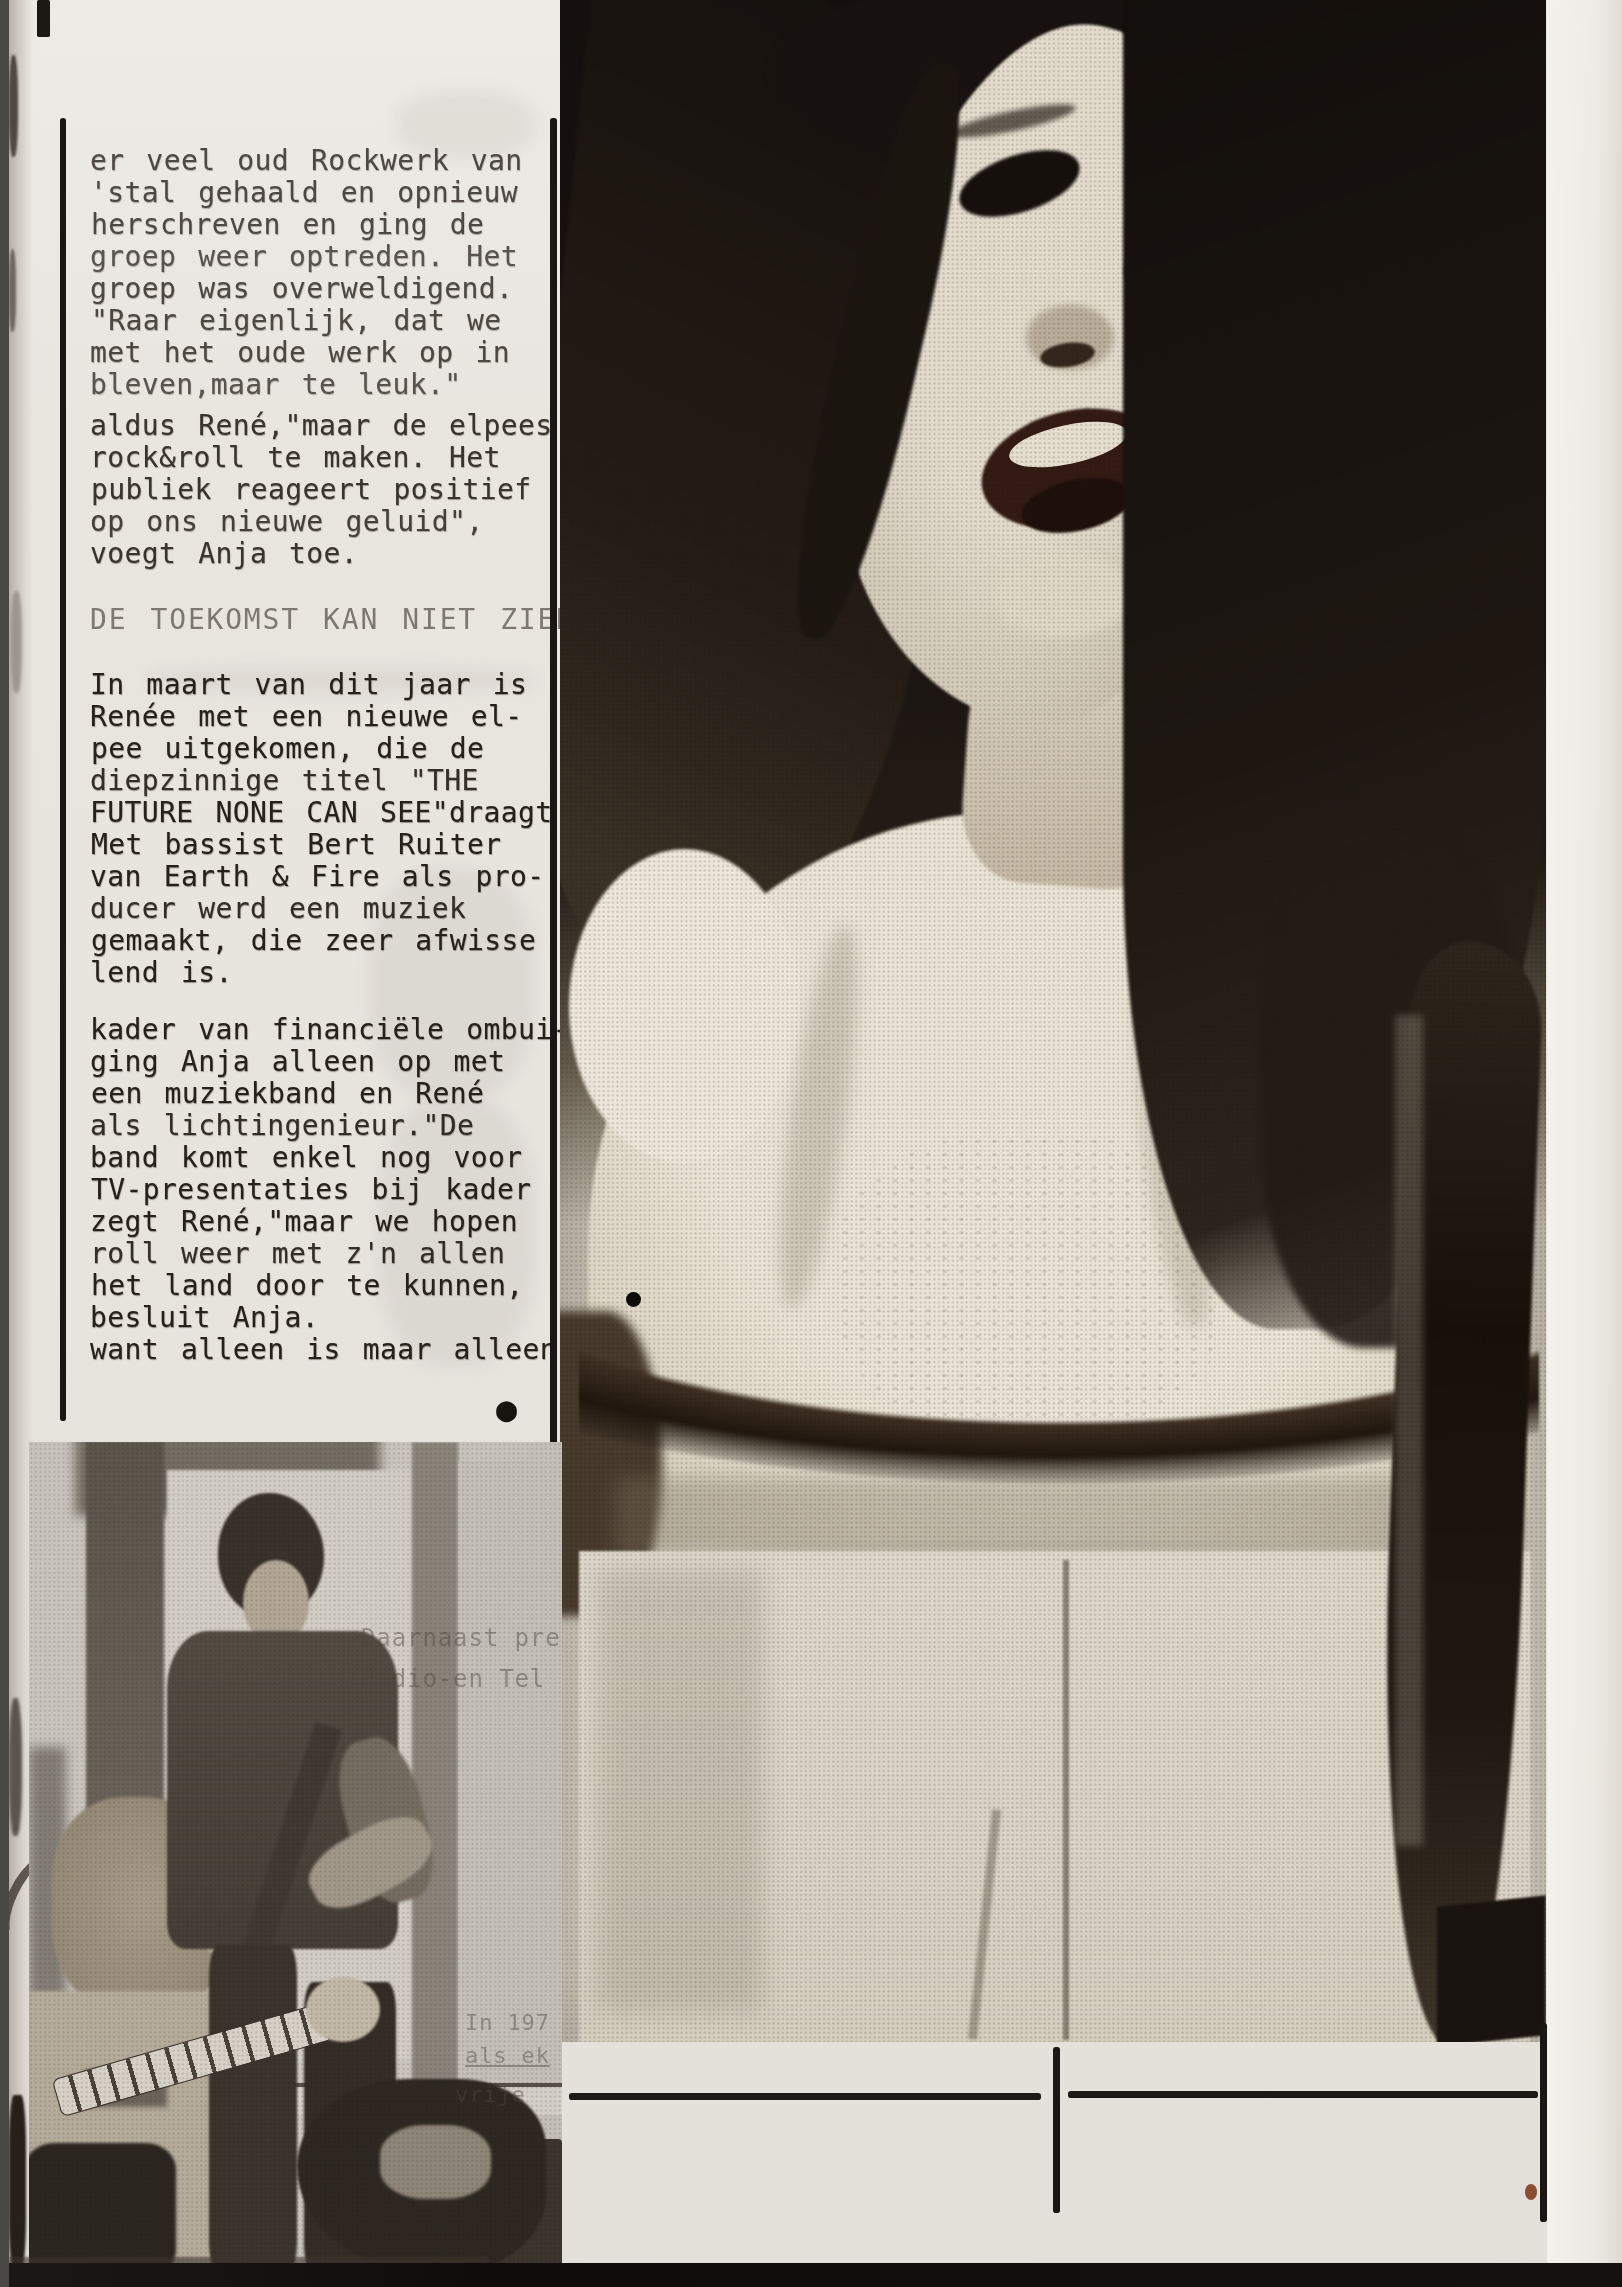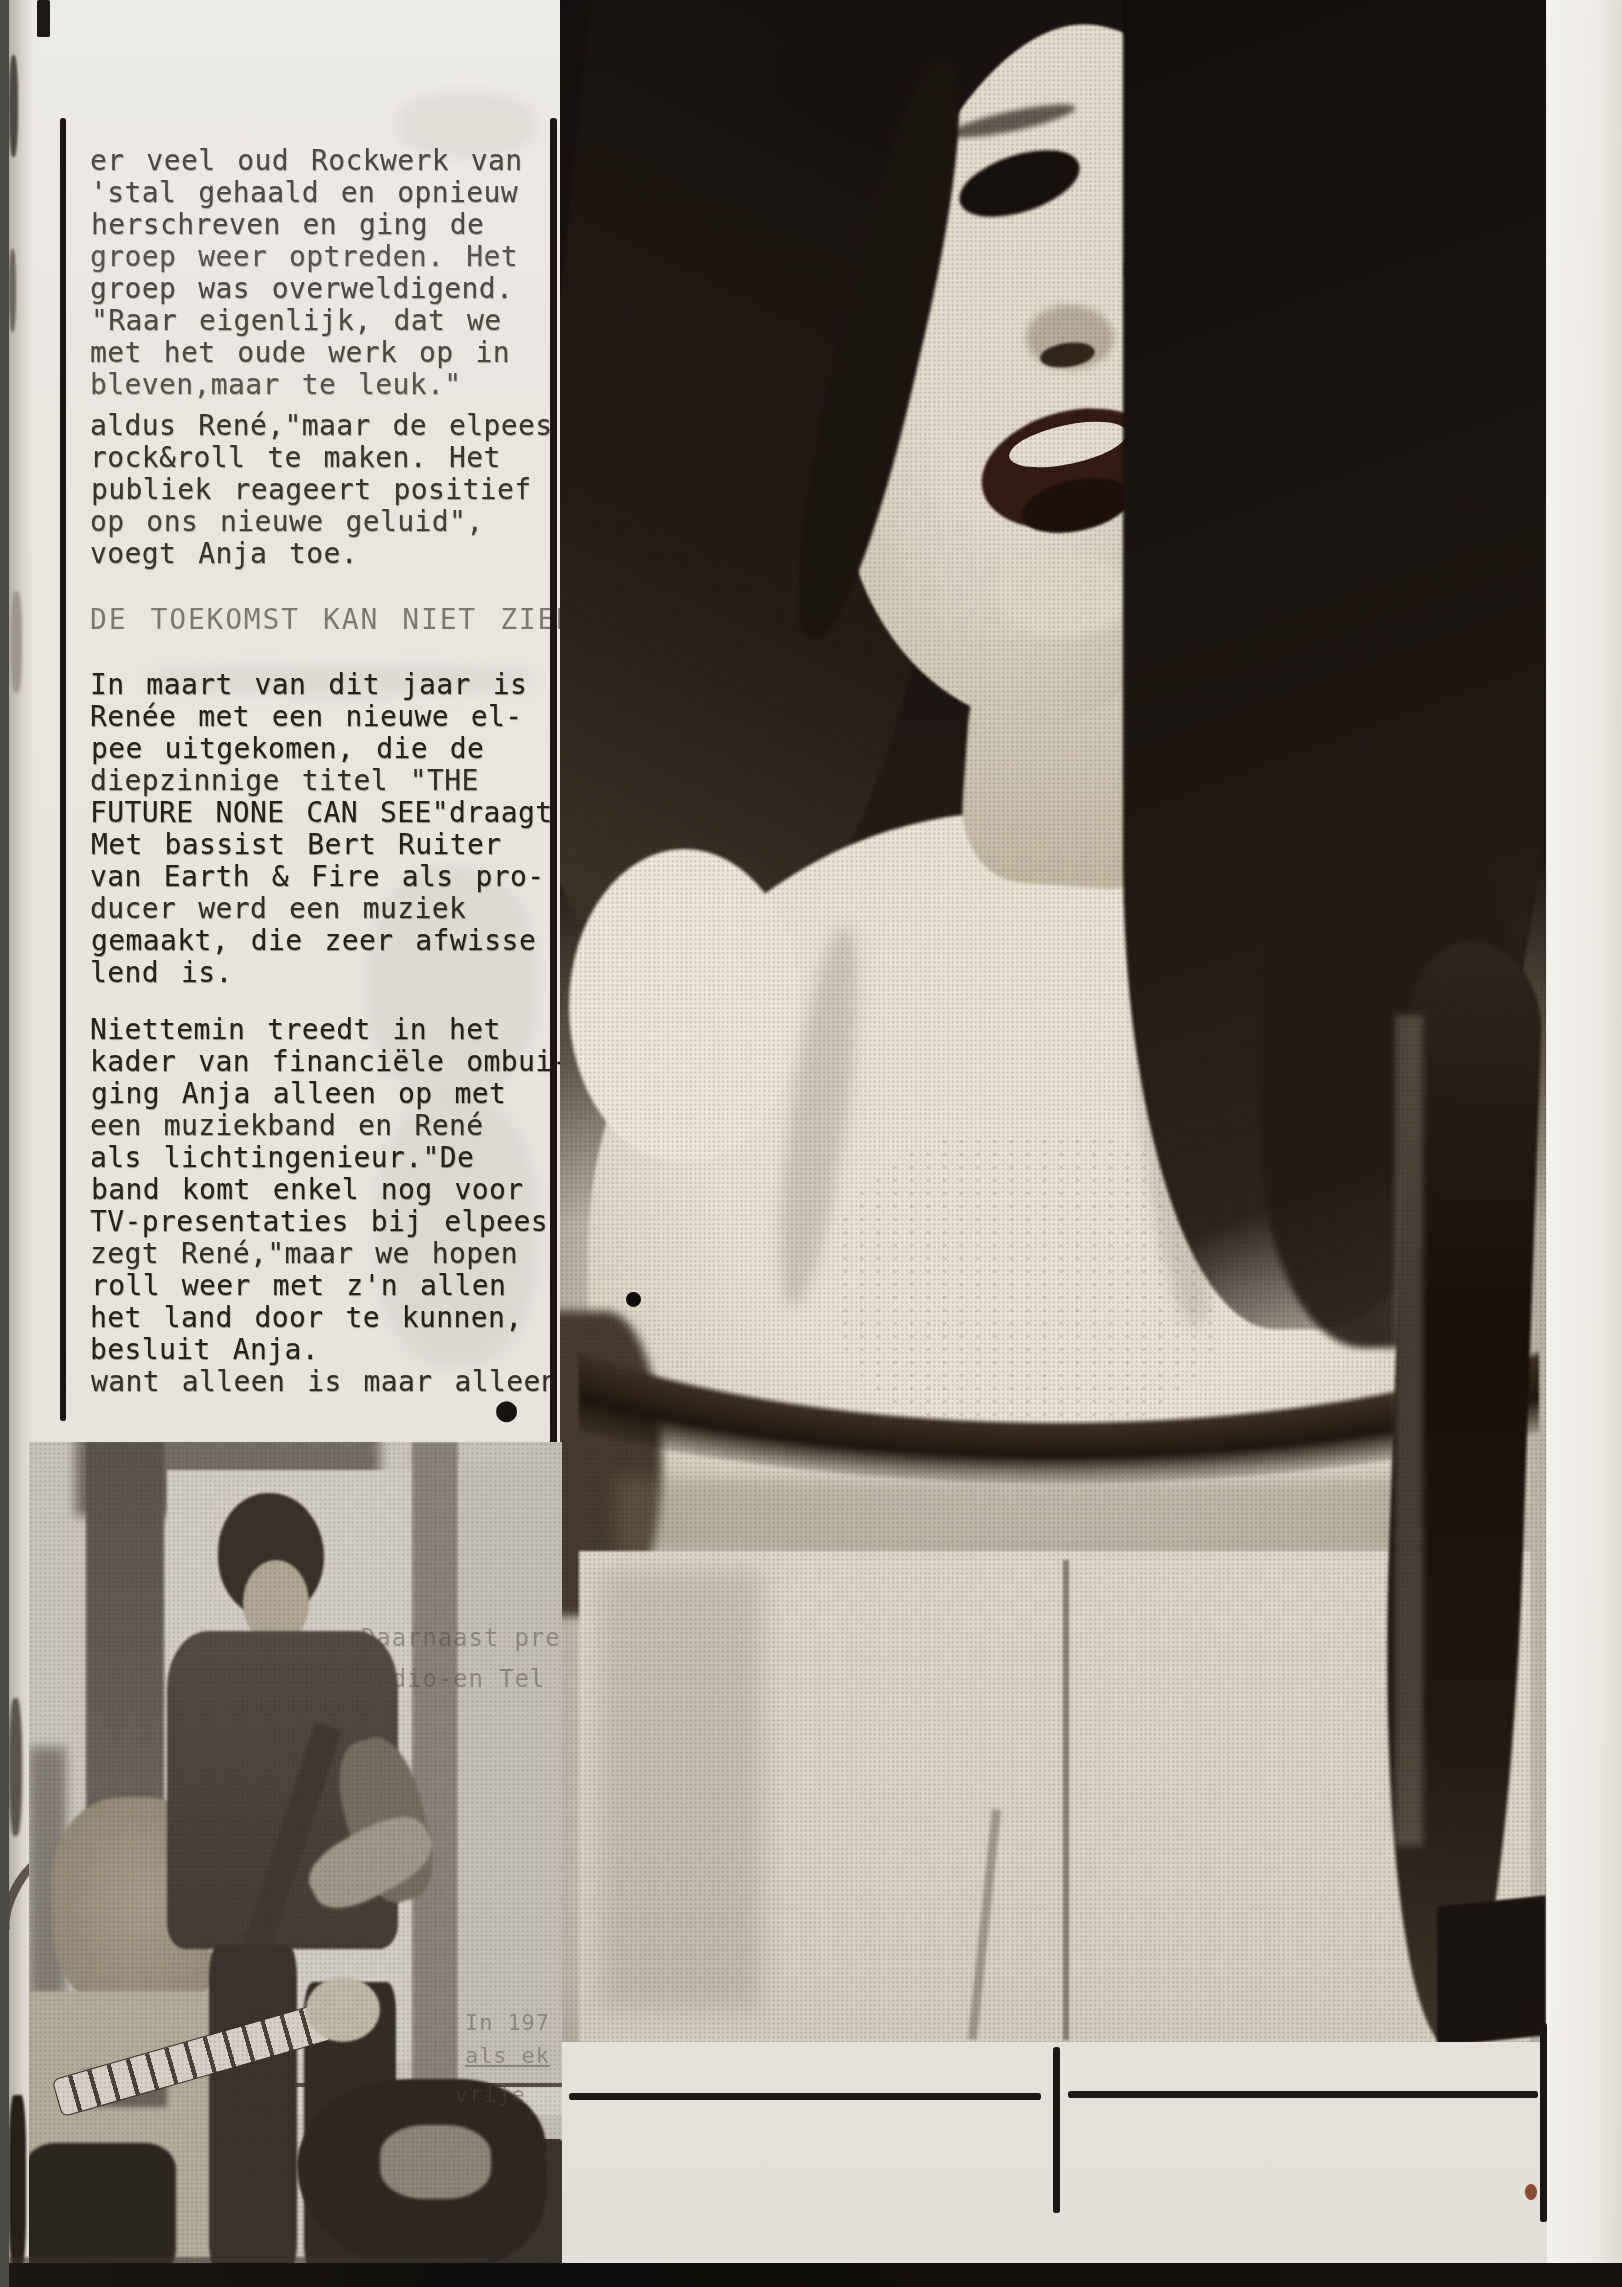--- a/index.html
+++ b/index.html
@@ -104,27 +104,26 @@
           <div class="tline">pee uitgekomen, die de</div>
           <div class="tline">diepzinnige titel "THE</div>
           <div class="tline">FUTURE NONE CAN SEE"draagt</div>
           <div class="tline">Met bassist Bert Ruiter</div>
           <div class="tline">van Earth &amp; Fire als pro-</div>
           <div class="tline">ducer werd een muziek</div>
           <div class="tline">gemaakt, die zeer afwisse</div>
           <div class="tline">lend is.</div>
         </div>
         <div class="para">
-          <div class="tline">Niettemin treedt in het</div>
           <div class="tline">kader van financiële ombui-</div>
           <div class="tline">ging Anja alleen op met</div>
           <div class="tline">een muziekband en René</div>
           <div class="tline">als lichtingenieur."De</div>
           <div class="tline">band komt enkel nog voor</div>
-          <div class="tline">TV-presentaties bij elpees</div>
+          <div class="tline">TV-presentaties bij kader</div>
           <div class="tline">zegt René,"maar we hopen</div>
           <div class="tline">roll weer met z'n allen</div>
           <div class="tline">het land door te kunnen,</div>
           <div class="tline">besluit Anja.</div>
           <div class="tline">want alleen is maar alleen</div>
         </div>
       </div>
   </div>
   <span class="end-dot">●</span>
 

